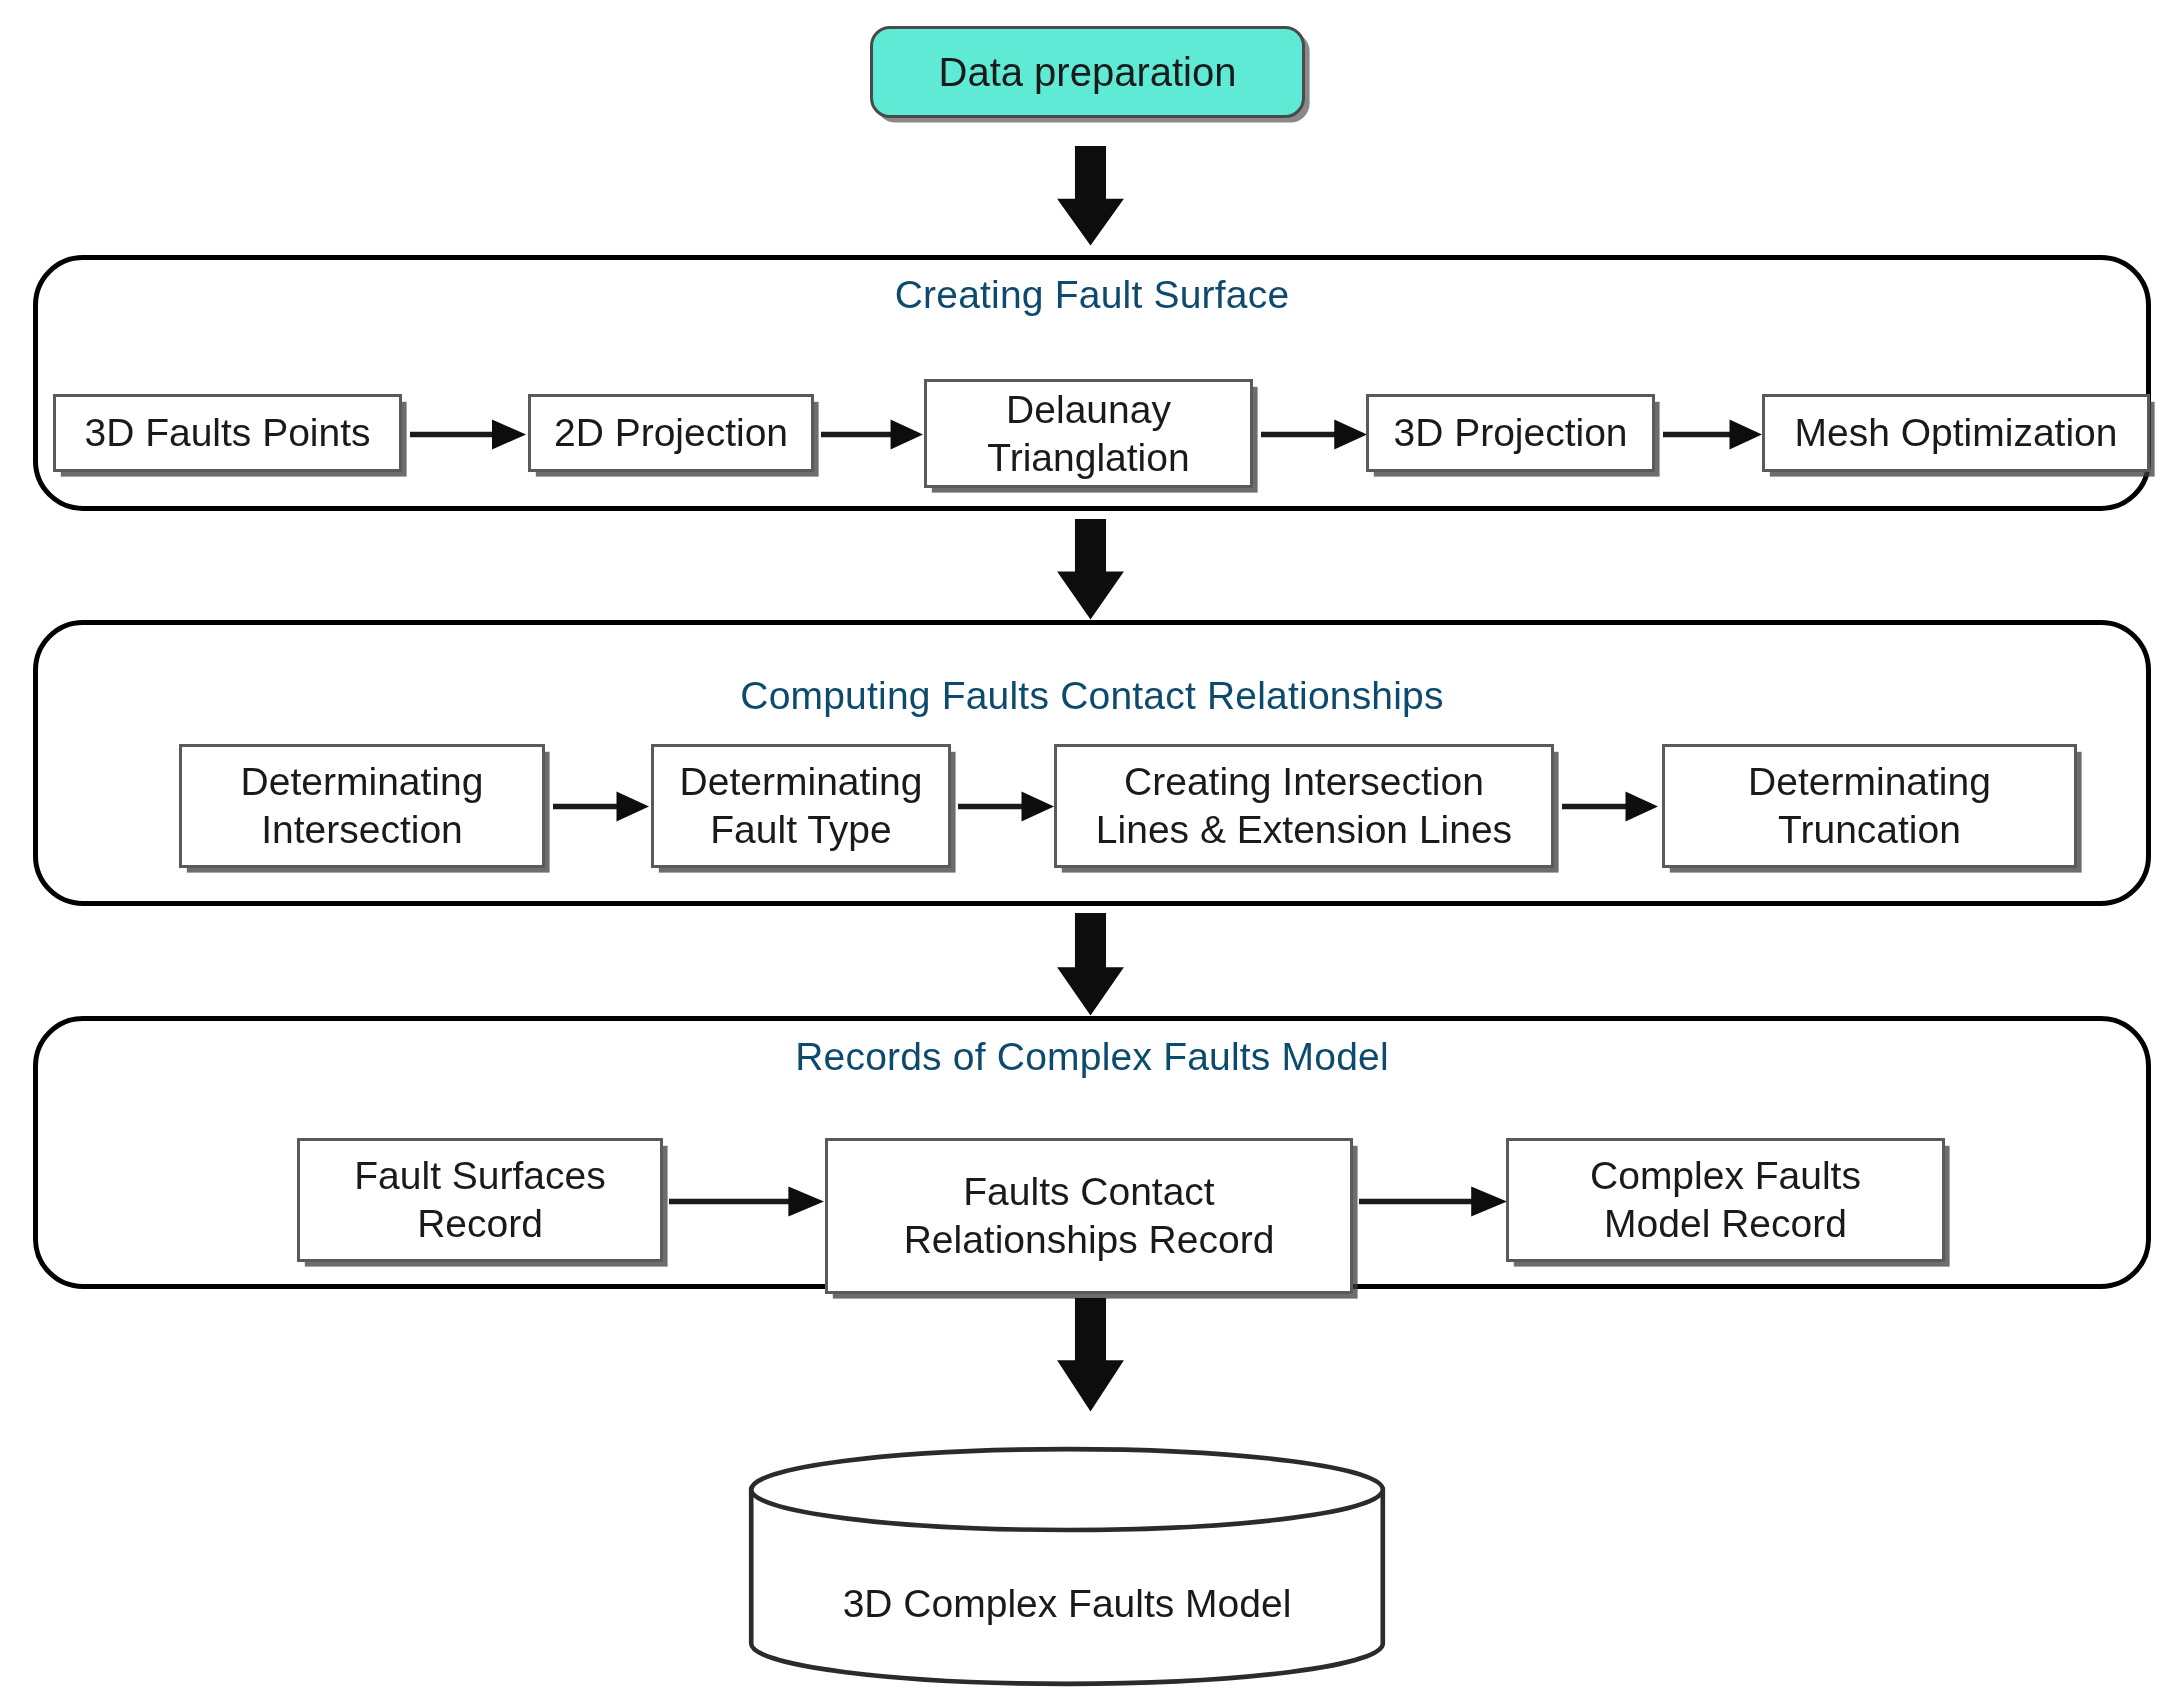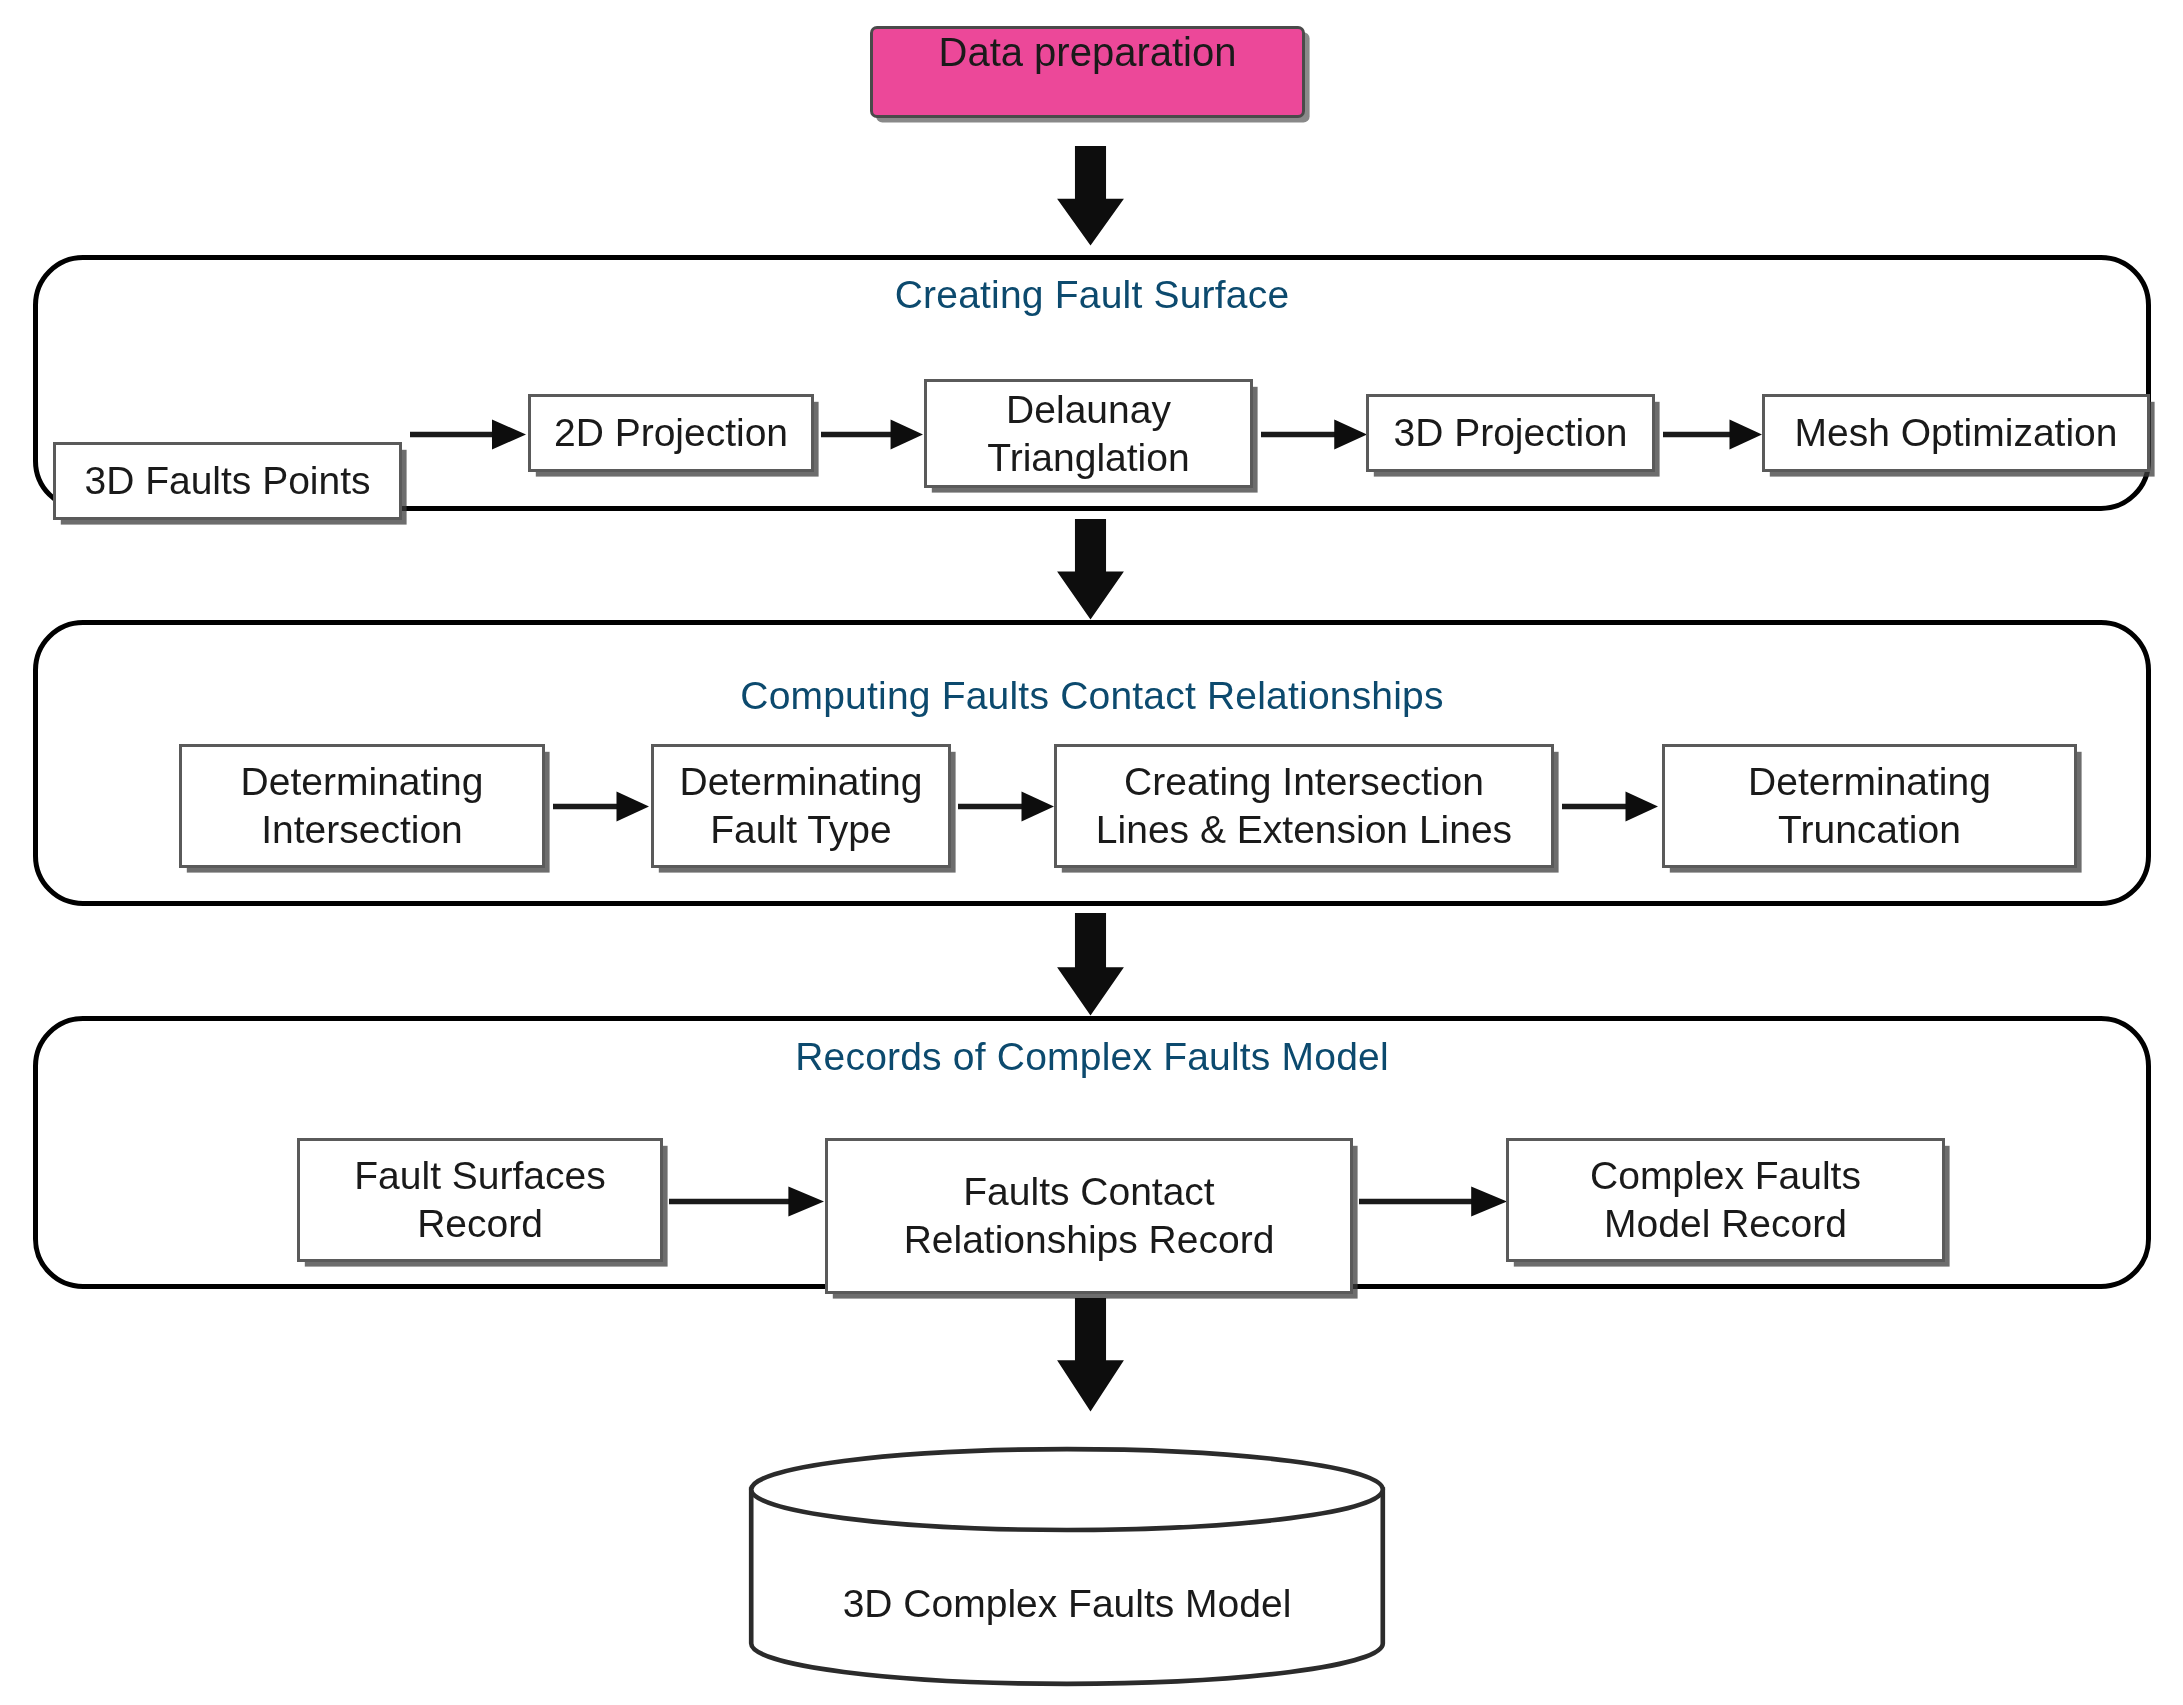--- a/index.html
+++ b/index.html
@@ -37,26 +37,27 @@
     font-size: 39px;
     line-height: 45px;
     letter-spacing: 0.2px;
     color: #0c4a6e;
     white-space: nowrap;
   }
 
   
   .round-node {
     position: absolute;
-    background: #ec4899;
+    background: #5eead4;
     border: 3.1px solid #4a4a4a;
-    border-radius: 7px;
+    border-radius: 20px;
     box-sizing: border-box;
     box-shadow: 5.4px 5.4px 0 -0.8px rgba(40,40,40,0.55);
     display: flex;
+    align-items: center;
     justify-content: center;
     text-align: center;
     font-size: 40px;
     line-height: 47px;
     color: #1a1a1a;
   }
 
   
   .proc {
     position: absolute;
@@ -118,21 +119,21 @@
   <div class="v-arrow" style="left:1040px; top:146px; width:101px; height:101px;">
     <svg viewBox="0 0 130 130" preserveAspectRatio="none">
       <polygon points="45,0 85,0 85,68 108,68 65,128 22,68 45,68" fill="#0d0d0d"></polygon>
     </svg>
   </div>
 
   <div class="group-box" style="left:33px; top:255px; width:2118px; height:256px;">
   </div>
   <div class="group-title" style="top:272px; left:33px; width:2118px;">Creating Fault Surface</div>
 
-  <div class="proc" style="left:53px; top:394px; width:349px; height:78px;margin-top:48px;">
+  <div class="proc" style="left:53px; top:394px; width:349px; height:78px;">
     <span>3D Faults Points</span>
   </div>
 
   <div class="h-arrow" style="left:410px; top:418px; width:116px; height:33px;">
     <svg viewBox="0 0 150 42" preserveAspectRatio="none">
       <line x1="0" y1="21" x2="112" y2="21" stroke="#1a1a1a" stroke-width="7"></line>
       <polygon points="106,2 150,21 106,40" fill="#0d0d0d"></polygon>
     </svg>
   </div>
 

